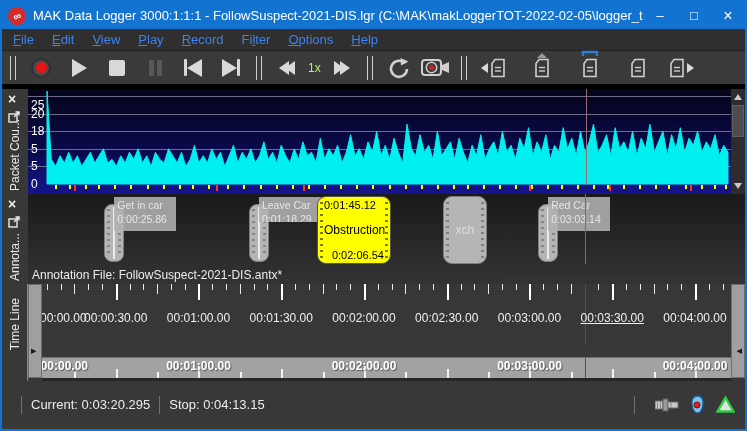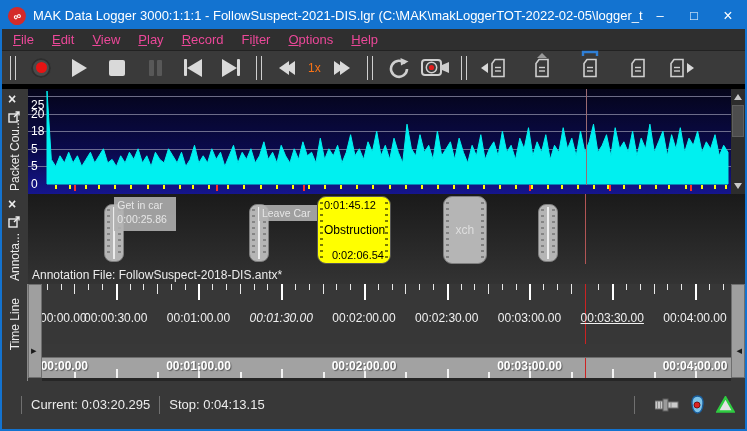--- a/index.html
+++ b/index.html
@@ -8,38 +8,38 @@
 
   
   .titlebar{height:27px;background:#1373d0;display:flex;align-items:center;color:#fff;}
   .app-logo{width:18px;height:18px;border-radius:50%;background:#d42a2a;margin:0 7px 0 6px;display:flex;align-items:center;justify-content:center;color:#fff;font-size:11px;font-weight:bold;transform:rotate(-20deg);flex:0 0 18px;}
   .title-text{flex:1;font-size:13px;white-space:nowrap;overflow:hidden;}
   .win-btn{width:34px;height:27px;display:flex;align-items:center;justify-content:center;font-size:13px;color:#fff;}
   .win-btn.close{font-size:16px;}
 
   
   .menubar{height:22px;background:#2f2f2f;display:flex;align-items:center;padding-left:2px;border-bottom:1px solid #222;}
-  .menu-item{padding:2px 9px;font-size:13px;color:#ec4899;}
+  .menu-item{padding:2px 9px;font-size:13px;color:#3b82f6;}
   .menu-item u{text-decoration:underline;}
 
   
   .toolbar{height:33px;background:#3a3a3a;display:flex;align-items:center;padding-left:2px;}
   .grip{width:6px;height:24px;border-left:1px solid #cfcfcf;border-right:1px solid #cfcfcf;margin:0 6px;}
   .tbtn{height:28px;min-width:30px;display:flex;align-items:center;justify-content:center;margin:0 4px;position:relative;}
   .rec-outer{width:20px;height:20px;border-radius:50%;background:#4a4a4a;box-shadow:inset 0 0 0 2px #2e2e2e;display:flex;align-items:center;justify-content:center;}
   .rec-dot{width:11px;height:11px;border-radius:50%;background:#e81313;}
   .tri-r{width:0;height:0;border-left:15px solid #d9d9d9;border-top:9px solid transparent;border-bottom:9px solid transparent;}
   .tri-l{width:0;height:0;border-right:15px solid #d9d9d9;border-top:9px solid transparent;border-bottom:9px solid transparent;}
   .tri-r.sm{border-left-width:10px;border-top-width:7px;border-bottom-width:7px;}
   .tri-l.sm{border-right-width:10px;border-top-width:7px;border-bottom-width:7px;}
   .stopsq{width:16px;height:16px;background:#d9d9d9;border-radius:2px;}
   .pausebars{display:flex;gap:3px;}
   .pausebars span{width:5px;height:16px;background:#585858;border-radius:1px;}
   .vbar{width:3px;height:17px;background:#d9d9d9;border-radius:1px;}
-  .speed-label{font-size:12px;color:#f97316;margin:0 2px;}
+  .speed-label{font-size:12px;color:#bef264;margin:0 2px;}
   .docbtn{display:flex;align-items:center;}
   .doc-adorn{position:absolute;top:-1px;left:50%;transform:translateX(-50%);}
   .tb-right{margin-left:2px;display:flex;align-items:center;}
 
   
   .row{display:flex;}
   .strip{width:26px;position:relative;background:#383838;flex:0 0 26px;}
   .strip .x-ico{position:absolute;top:3px;left:6px;color:#ececec;font-size:14px;font-weight:bold;line-height:14px;}
   .strip .pop-ico{position:absolute;top:22px;left:6px;}
   .vlabel{position:absolute;bottom:3px;left:6px;writing-mode:vertical-rl;transform:rotate(180deg);font-size:12px;color:#ececec;white-space:nowrap;}
@@ -312,39 +312,39 @@
   <div class="row anno-row">
     <div class="strip">
       <span class="x-ico">×</span>
       <svg class="pop-ico" width="12" height="12" viewBox="0 0 12 12">
           <rect x="1" y="3" width="8" height="8" fill="none" stroke="#ececec" stroke-width="1.4"></rect>
           <path d="M6 6 L11 1 M7.5 1 H11 V4.5" fill="none" stroke="#ececec" stroke-width="1.4"></path>
         </svg>
       <span class="vlabel">Annota...</span>
     </div>
     <div class="anno-area" id="annoArea">
-      <div class="anno-file">Annotation File: FollowSuspect-2018-DIS.antx*</div>
+      <div class="anno-file">Annotation File: FollowSuspect-2021-DIS.antx*</div>
     <div style="position: absolute; left: 76.3296px; top: 3px; width: 82px; height: 68px;">
           <div class="mk-bar" style="left: 0px; top: 7px; width: 20px; height: 58px;">
             <div class="mk-dots" style="left: 2px;"></div>
             <div class="mk-dots" style="right: 2px;"></div>
             <div class="mk-mid"></div>
           </div>
           <div class="mk-box" style="left: 10px; top: 0px; width: 62px; height: 34px;">
             <div>Get in car</div>
             <div>0:00:25.86</div>
           </div>
         </div>
         <div style="position: absolute; left: 220.947px; top: 3px; width: 82px; height: 68px;">
           <div class="mk-bar" style="left: 0px; top: 7px; width: 20px; height: 58px;">
             <div class="mk-dots" style="left: 2px;"></div>
             <div class="mk-dots" style="right: 2px;"></div>
             <div class="mk-mid"></div>
           </div>
-          <div class="mk-box" style="left: 10px; top: 8px; width: 62px; height: 16px;">
+          <div class="mk-box" style="left: 10px; top: 0px; width: 62px; height: 25px;">
             <div>Leave Car</div>
             <div>0:01:18.29</div>
           </div>
         </div>
         <div class="rangebox sel" style="left: 288.952px; top: 2px; width: 74px; height: 68px;">
           <div class="rdots" style="left: 2px;"></div>
           <div class="rdots" style="right: 2px;"></div>
           <div class="rt">0:01:45.12</div>
           <div class="rmid">Obstruction</div>
           <div class="rend">0:02:06.54</div>
@@ -354,20 +354,24 @@
           <div class="rdots" style="right: 2px;"></div>
           <div class="rt"></div>
           <div class="rmid">xch</div>
           <div class="rend"></div>
         </div>
         <div style="position: absolute; left: 510.155px; top: 3px; width: 82px; height: 68px;">
           <div class="mk-bar" style="left: 0px; top: 7px; width: 20px; height: 58px;">
             <div class="mk-dots" style="left: 2px;"></div>
             <div class="mk-dots" style="right: 2px;"></div>
             <div class="mk-mid"></div>
+          </div>
+          <div class="mk-box" style="left: 10px; top: 0px; width: 62px; height: 34px;">
+            <div>Red Car</div>
+            <div>0:03:03.14</div>
           </div>
         </div>
         <div class="cursor" style="left: 557.474px; top: 0px; height: 70px; background: rgb(178, 85, 85);"></div>
       </div>
   </div>
 
   <div class="row tl-row">
     <div class="strip tl-strip">
       <span class="vlabel" style="bottom:auto;top:14px;">Time Line</span>
     </div>
@@ -425,21 +429,21 @@
           <div class="rtick" style="left: 639.201px; height: 6px;"></div>
           <div class="rtick major" style="left: 652.992px; height: 16px;"></div>
           <div class="rtick" style="left: 666.784px; height: 6px;"></div>
           <div class="rtick" style="left: 680.575px; height: 6px;"></div>
           <div class="cursor" style="left: 543.474px; top: 0px; height: 60px; background: rgb(204, 34, 34);"></div>
         </div>
       <div class="rlabels" id="rlabels">
           <div class="rlabel" style="left: -12px;">0:00:00.00</div>
           <div class="rlabel" style="left: 73.749px; transform: translateX(-50%);">00:00:30.00</div>
           <div class="rlabel" style="left: 156.498px; transform: translateX(-50%);">00:01:00.00</div>
-          <div class="rlabel" style="left: 239.247px; transform: translateX(-50%); font-style: italic;">00:01:30.00</div>
+          <div class="rlabel" style="left: 239.247px; transform: translateX(-50%);">00:01:30.00</div>
           <div class="rlabel" style="left: 321.996px; transform: translateX(-50%);">00:02:00.00</div>
           <div class="rlabel" style="left: 404.745px; transform: translateX(-50%);">00:02:30.00</div>
           <div class="rlabel" style="left: 487.494px; transform: translateX(-50%);">00:03:00.00</div>
           <div class="rlabel" style="left: 570.243px; transform: translateX(-50%); text-decoration: underline;">00:03:30.00</div>
           <div class="rlabel" style="left: 652.992px; transform: translateX(-50%);">00:04:00.00</div>
         </div>
       <div class="overview" id="overview">
           <div class="otick" style="left: 32.3745px; height: 6px;"></div>
           <div class="otick" style="left: 73.749px; height: 9px;"></div>
           <div class="otick" style="left: 115.124px; height: 6px;"></div>

